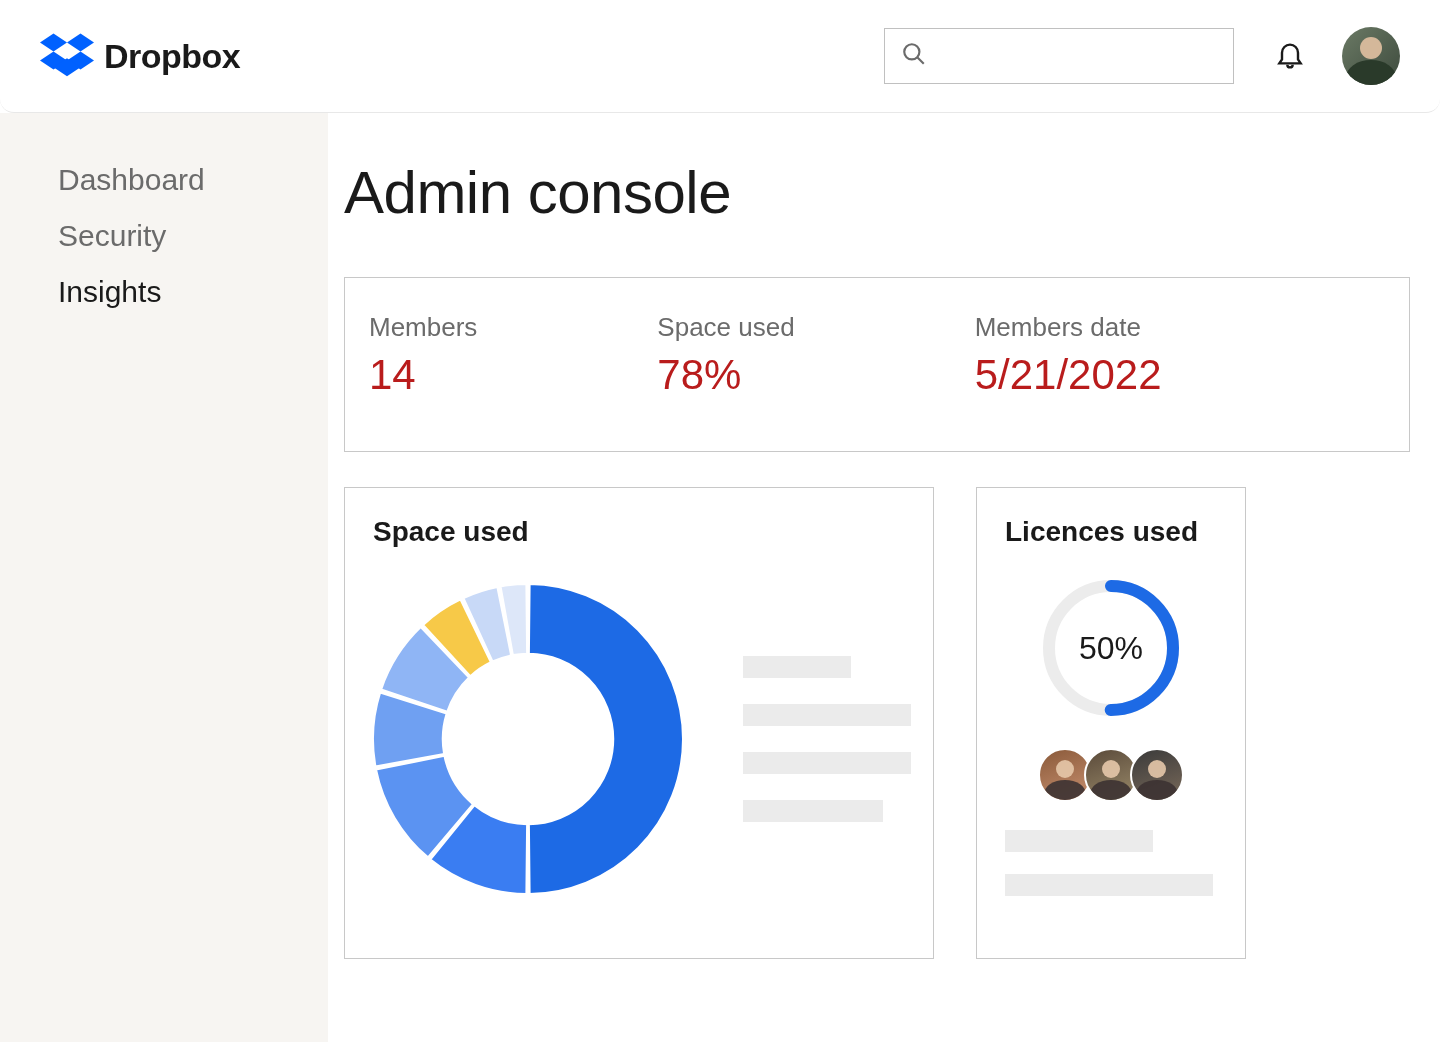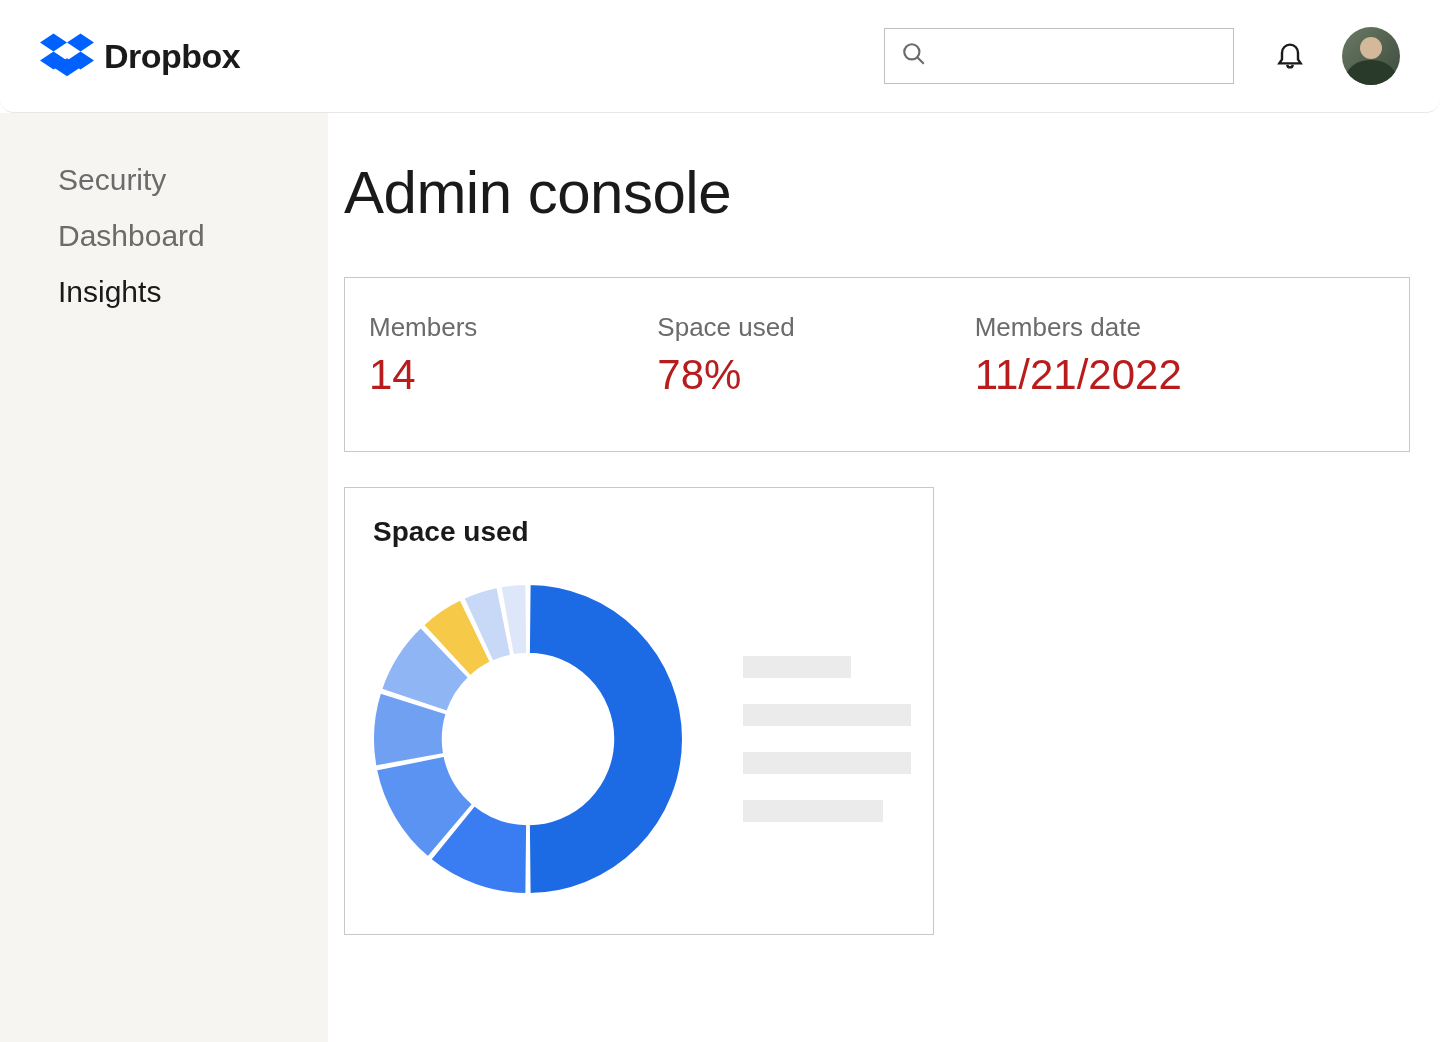--- a/index.html
+++ b/index.html
@@ -233,45 +233,45 @@
       <path d="M18 16v-5a6 6 0 10-12 0v5l-2 3h16l-2-3z"></path>
       <path d="M10 20a2 2 0 004 0"></path>
     </svg>
   </span>
   <div class="avatar"></div>
 </div>
 
 <div class="layout">
   <div class="sidebar">
     <div class="sidebar-item">
+      <span>Dashboard</span>
+    </div>
+    <div class="sidebar-item">
       <span>Security</span>
-    </div>
-    <div class="sidebar-item">
-      <span>Dashboard</span>
     </div>
     <div class="sidebar-item active">
       <span>Insights</span>
     </div>
   </div>
 
   <div class="main">
     <h1 class="page-title">Admin console</h1>
 
     <div class="stats-card">
       <div class="stat-block">
         <div class="stat-label">Members</div>
         <div class="stat-value">14</div>
       </div>
       <div class="stat-block">
         <div class="stat-label">Space used</div>
         <div class="stat-value">78%</div>
       </div>
       <div class="stat-block">
         <div class="stat-label">Members date</div>
-        <div class="stat-value">11/21/2022</div>
+        <div class="stat-value">5/21/2022</div>
       </div>
     </div>
 
     <div class="lower-row">
       <div class="card space-card">
         <div class="card-title">Space used</div>
         <div class="space-content">
           <div class="donut-wrap">
             <svg id="donut-svg" width="310" height="310" viewBox="0 0 310 310">
                 <path d="M 156.62312653801808 0.008498748345630247 A 155 155 0 0 1 156.62312653801808 309.99150125165437 L 155.89271959590994 240.2453256884099 A 85.25 85.25 0 0 0 155.89271959590994 69.7546743115901 Z" fill="#1d6ae5" stroke="#fff" stroke-width="2"></path>
@@ -286,15 +286,34 @@
           </div>
           <div class="legend-stub" id="legend-stub">
               <div class="legend-line" style="width: 108px;"></div>
               <div class="legend-line" style="width: 168px;"></div>
               <div class="legend-line" style="width: 168px;"></div>
               <div class="legend-line" style="width: 140px;"></div>
             </div>
         </div>
       </div>
 
+      <div class="card licences-card">
+        <div class="card-title">Licences used</div>
+        <div class="ring-wrap">
+          <svg id="ring-svg" width="140" height="140" viewBox="0 0 140 140">
+              <circle cx="70" cy="70" r="62" fill="none" stroke="#ececec" stroke-width="12"></circle>
+              <circle cx="70" cy="70" r="62" fill="none" stroke="#1d6ae5" stroke-width="12" stroke-linecap="round" stroke-dasharray="194.77874452256717 389.55748904513433" transform="rotate(-90 70 70)"></circle>
+            </svg>
+          <div class="ring-label">50%</div>
+        </div>
+        <div class="avatar-row">
+          <div class="mini-avatar a1"></div>
+          <div class="mini-avatar a2"></div>
+          <div class="mini-avatar a3"></div>
+        </div>
+        <div id="licences-stubs">
+            <div class="stub-line" style="width: 148px;"></div>
+            <div class="stub-line" style="width: 208px;"></div>
+          </div>
+      </div>
     </div>
   </div>
 </div>
 
 </body></html>

